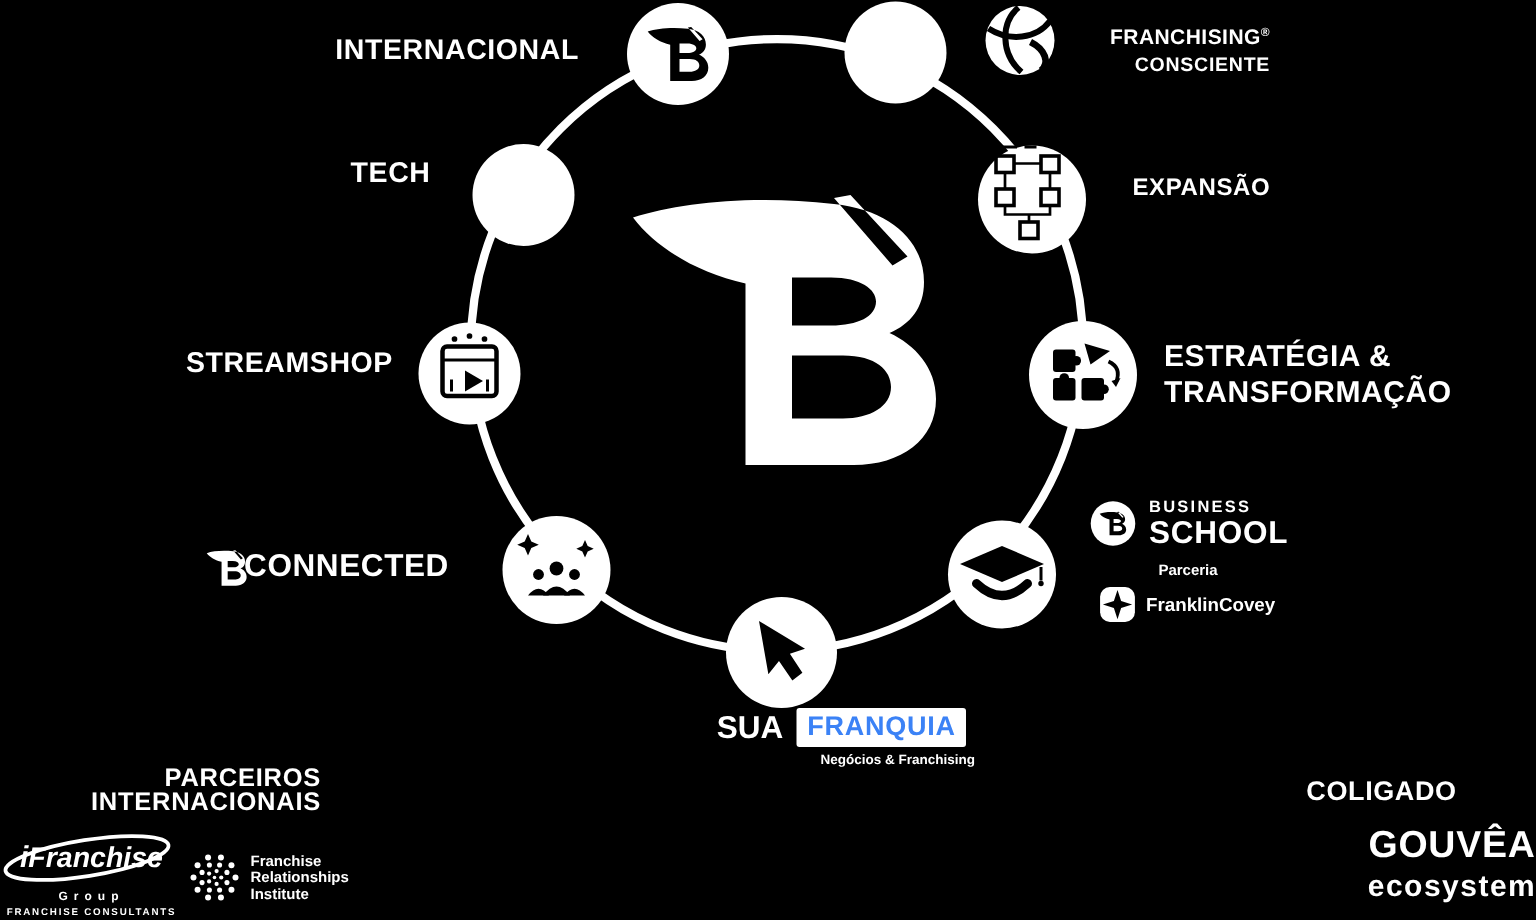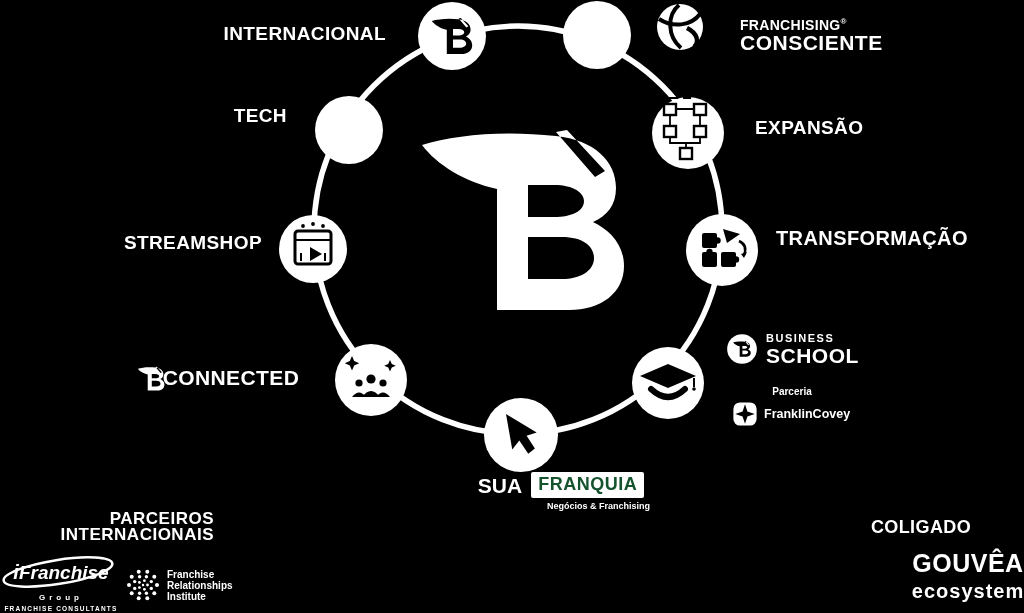--- a/index.html
+++ b/index.html
@@ -3,39 +3,39 @@
 <meta charset="utf-8">
 <style>
   html,body{margin:0;padding:0;background:#000;}
   .stage{position:relative;width:1024px;height:613px;background:#000;overflow:hidden;
          font-family:"Liberation Sans",sans-serif;color:#fff;}
   svg.diagram{position:absolute;left:0;top:0;}
   .lbl{position:absolute;color:#fff;font-weight:800;letter-spacing:.4px;line-height:1;}
   #lbl-internacional{left:180px;top:24px;width:206px;text-align:right;font-size:19px;}
   #lbl-tech{left:180px;top:106px;width:107px;text-align:right;font-size:19px;}
   #lbl-streamshop{left:80px;top:233px;width:182px;text-align:right;font-size:19px;}
-  #lbl-expansao{left:755px;top:118px;font-size:19px;}
+  #lbl-expansao{left:755px;top:118px;font-size:16px;}
   #lbl-estrategia{left:776px;top:226px;font-size:20px;line-height:24px;}
   #lbl-bconnected{left:118px;top:366px;width:200px;display:flex;justify-content:center;align-items:flex-end;font-size:21px;}
   .bc-glyph{margin:0 -2px -3px 0;}
   #fc-text{left:740px;top:13px;font-size:14px;line-height:17px;letter-spacing:.3px;}
-  #fc-text .fc-line2{font-size:21px;letter-spacing:.5px;}
+  #fc-text .fc-line2{font-size:13px;letter-spacing:.5px;text-align:right;}
   #fc-text sup{font-size:8px;font-weight:700;vertical-align:super;}
   #bs-block{position:absolute;left:724px;top:331px;width:136px;}
   .bs-top{display:flex;gap:6px;align-items:center;}
   .bs-words{line-height:1;}
   .bs-business{font-size:11px;font-weight:800;letter-spacing:1.5px;}
   .bs-school{font-size:21px;font-weight:800;letter-spacing:.5px;margin-top:1px;}
-  .bs-parceria{font-size:10px;font-weight:700;text-align:center;margin-top:19px;}
+  .bs-parceria{font-size:10px;font-weight:700;text-align:center;margin-top:8px;}
   .bs-partner{display:flex;gap:6px;align-items:center;margin-top:4px;margin-left:8px;}
   .fc-name{font-size:12.5px;font-weight:800;}
   #sua-block{position:absolute;left:468px;top:472px;width:186px;}
   .sua-row{display:flex;justify-content:center;align-items:flex-end;gap:9px;}
   .sua-word{font-size:21px;font-weight:800;}
-  .sua-box{background:#fff;color:#14532d;font-size:18px;font-weight:800;letter-spacing:.5px;
+  .sua-box{background:#fff;color:#3b82f6;font-size:18px;font-weight:800;letter-spacing:.5px;
            padding:2px 7px 3px;border-radius:2px;}
   .sua-tagline{font-size:9px;font-weight:700;text-align:right;margin-top:3px;padding-right:4px;}
   #pl-heading{left:18px;top:511px;width:196px;text-align:right;font-size:17px;line-height:16px;letter-spacing:.5px;}
   #coligado{left:860px;top:518px;width:122px;text-align:center;font-size:18px;}
   #gouvea{position:absolute;left:906px;top:551px;width:124px;text-align:center;}
   .gouvea-name{font-size:25px;font-weight:800;letter-spacing:.5px;line-height:1;}
   .gouvea-sub{font-size:20px;font-weight:700;letter-spacing:1px;margin-top:5px;line-height:1;}
   #if-block{position:absolute;left:2px;top:552px;width:118px;text-align:center;}
   .if-main{position:relative;height:32px;padding-top:10px;line-height:1;}
   .if-swoosh{position:absolute;left:-2px;top:2px;}
@@ -154,20 +154,21 @@
       <path d="M687,28 C697,33 700,42 694,47" fill="none" stroke="#000" stroke-width="4.5"></path>
     </g>
   </svg>
 
   <div class="lbl" id="lbl-internacional">INTERNACIONAL</div>
   <div class="lbl" id="lbl-tech">TECH</div>
   <div class="lbl" id="lbl-streamshop">STREAMSHOP</div>
   <div class="lbl" id="lbl-expansao">EXPANSÃO</div>
 
   <div class="lbl" id="lbl-estrategia">
+    <div>ESTRATÉGIA &amp;</div>
     <div>TRANSFORMAÇÃO</div>
   </div>
 
   <div class="lbl" id="lbl-bconnected">
     <svg class="bc-glyph" width="28" height="25" viewBox="10 13 212 190">
         <use href="#tb" fill="#fff"></use>
       </svg>
     <span>CONNECTED</span>
   </div>
 

